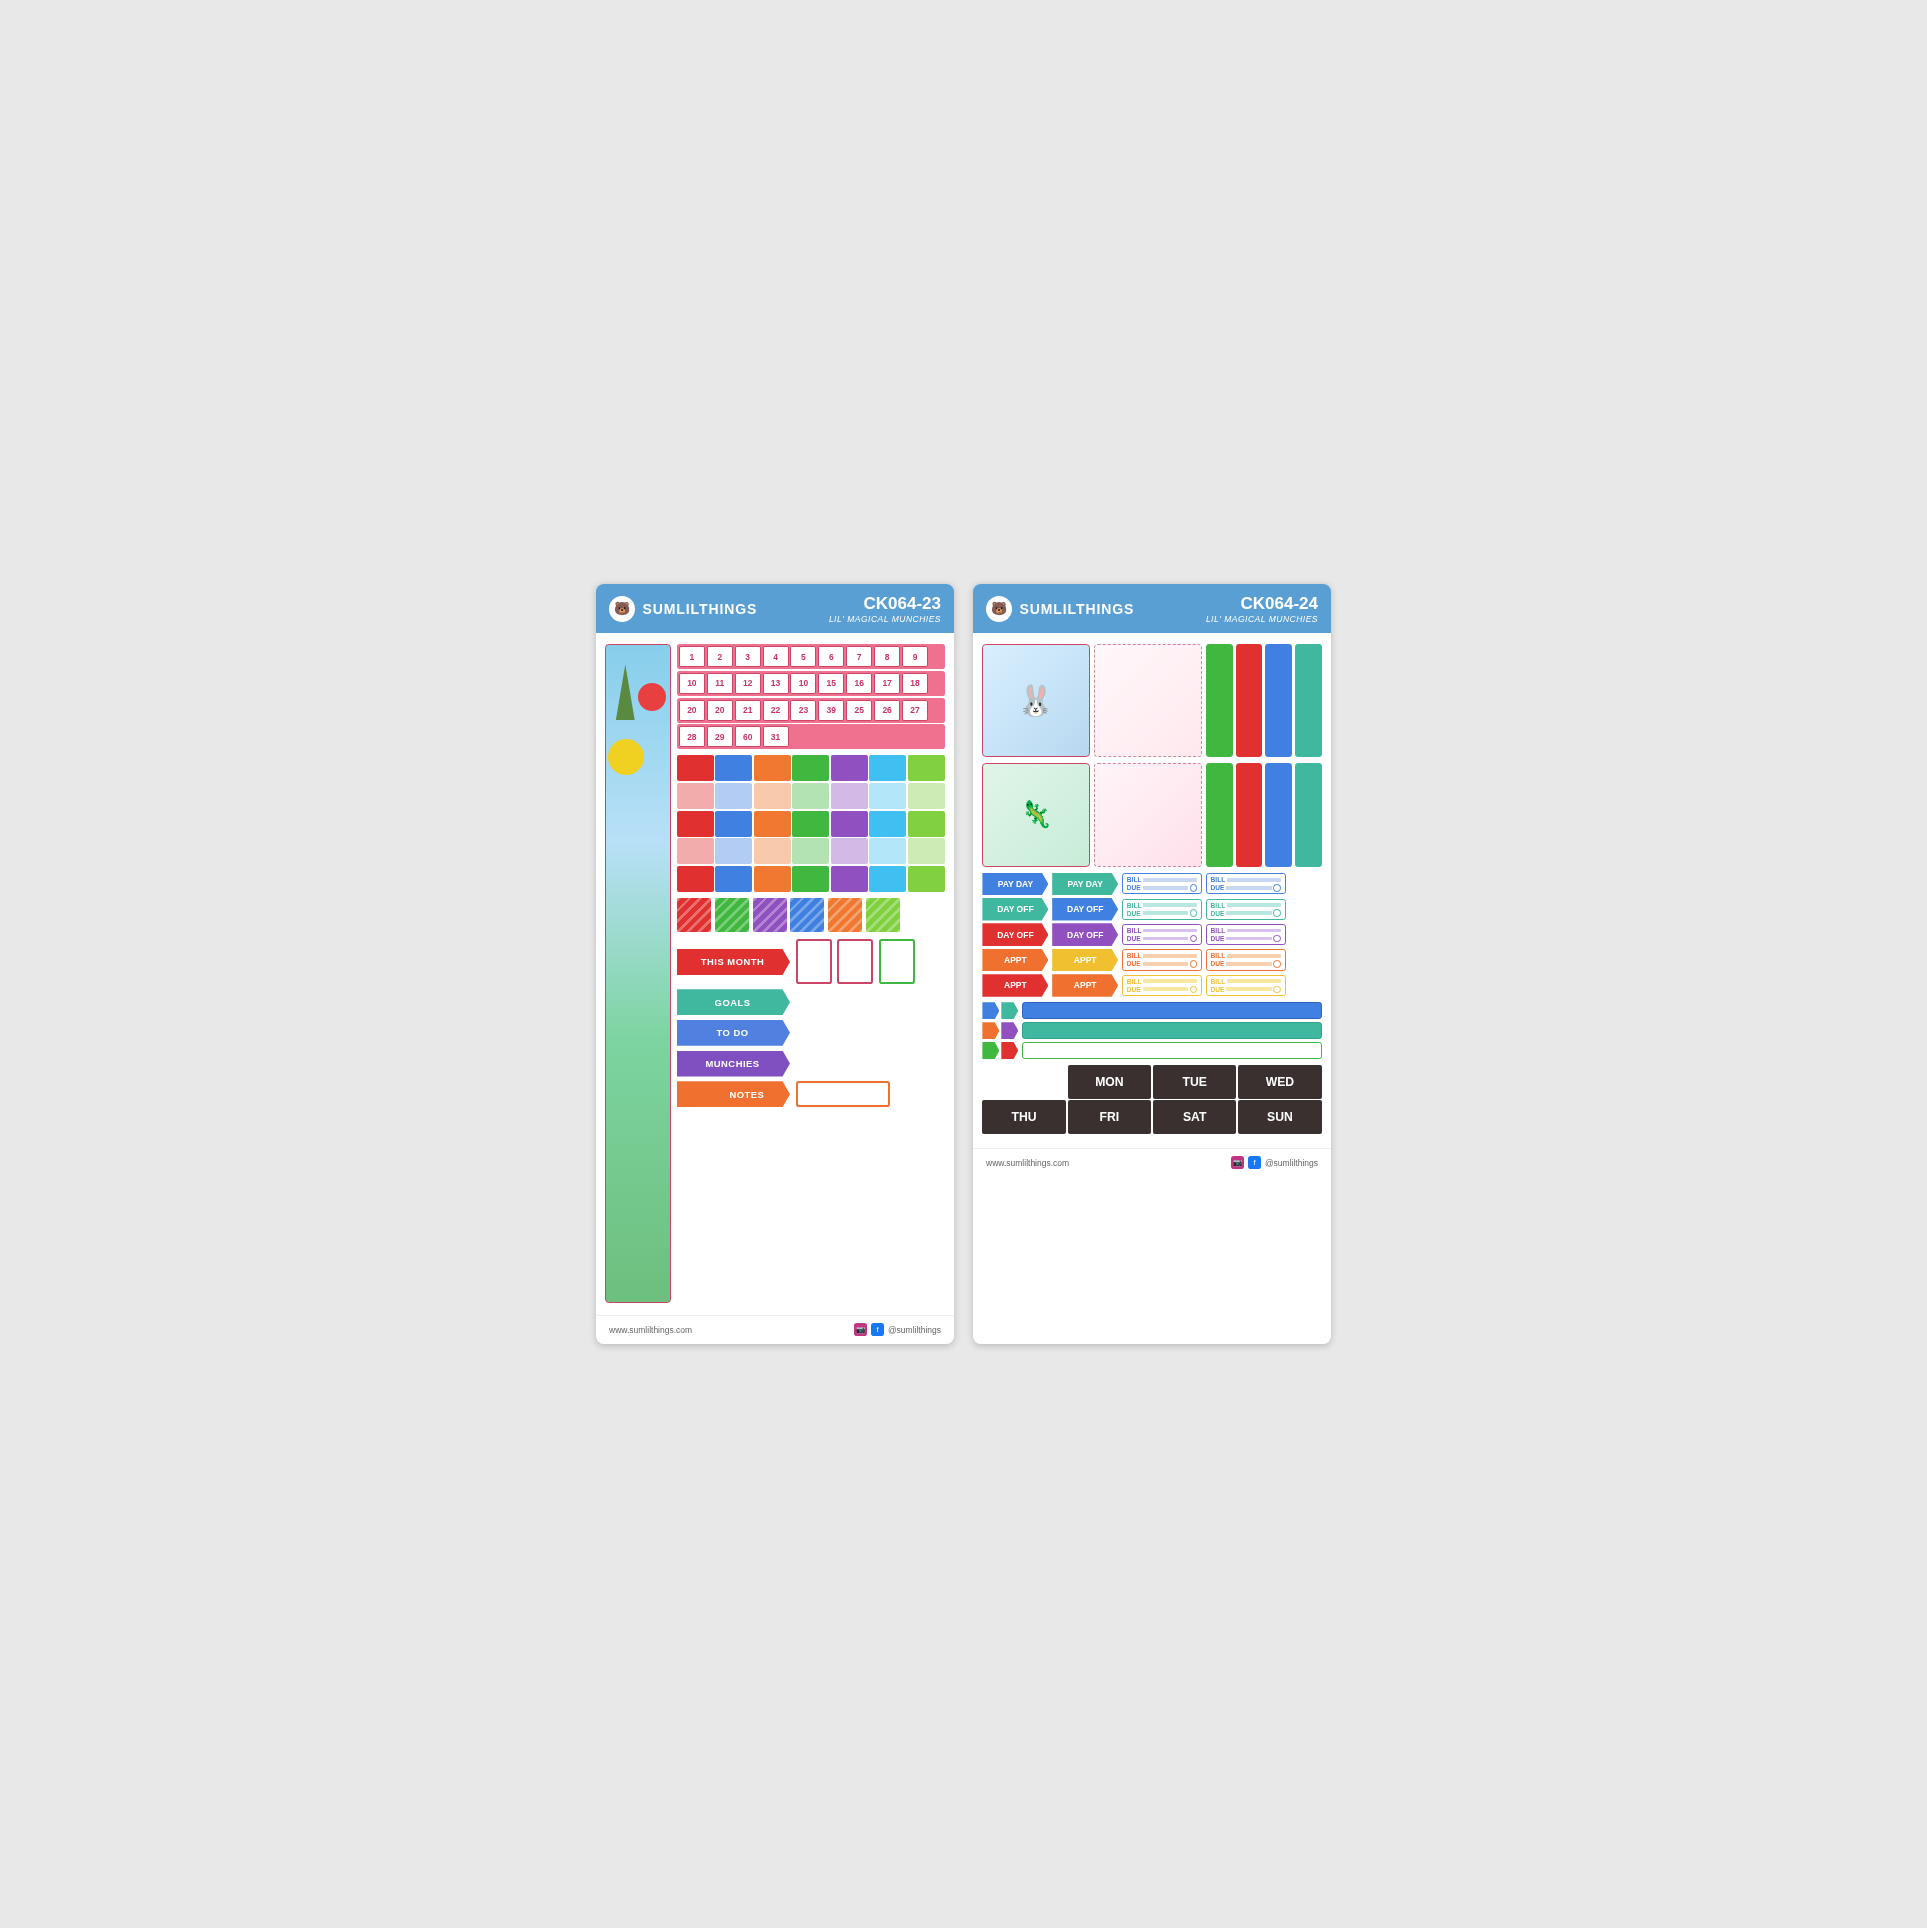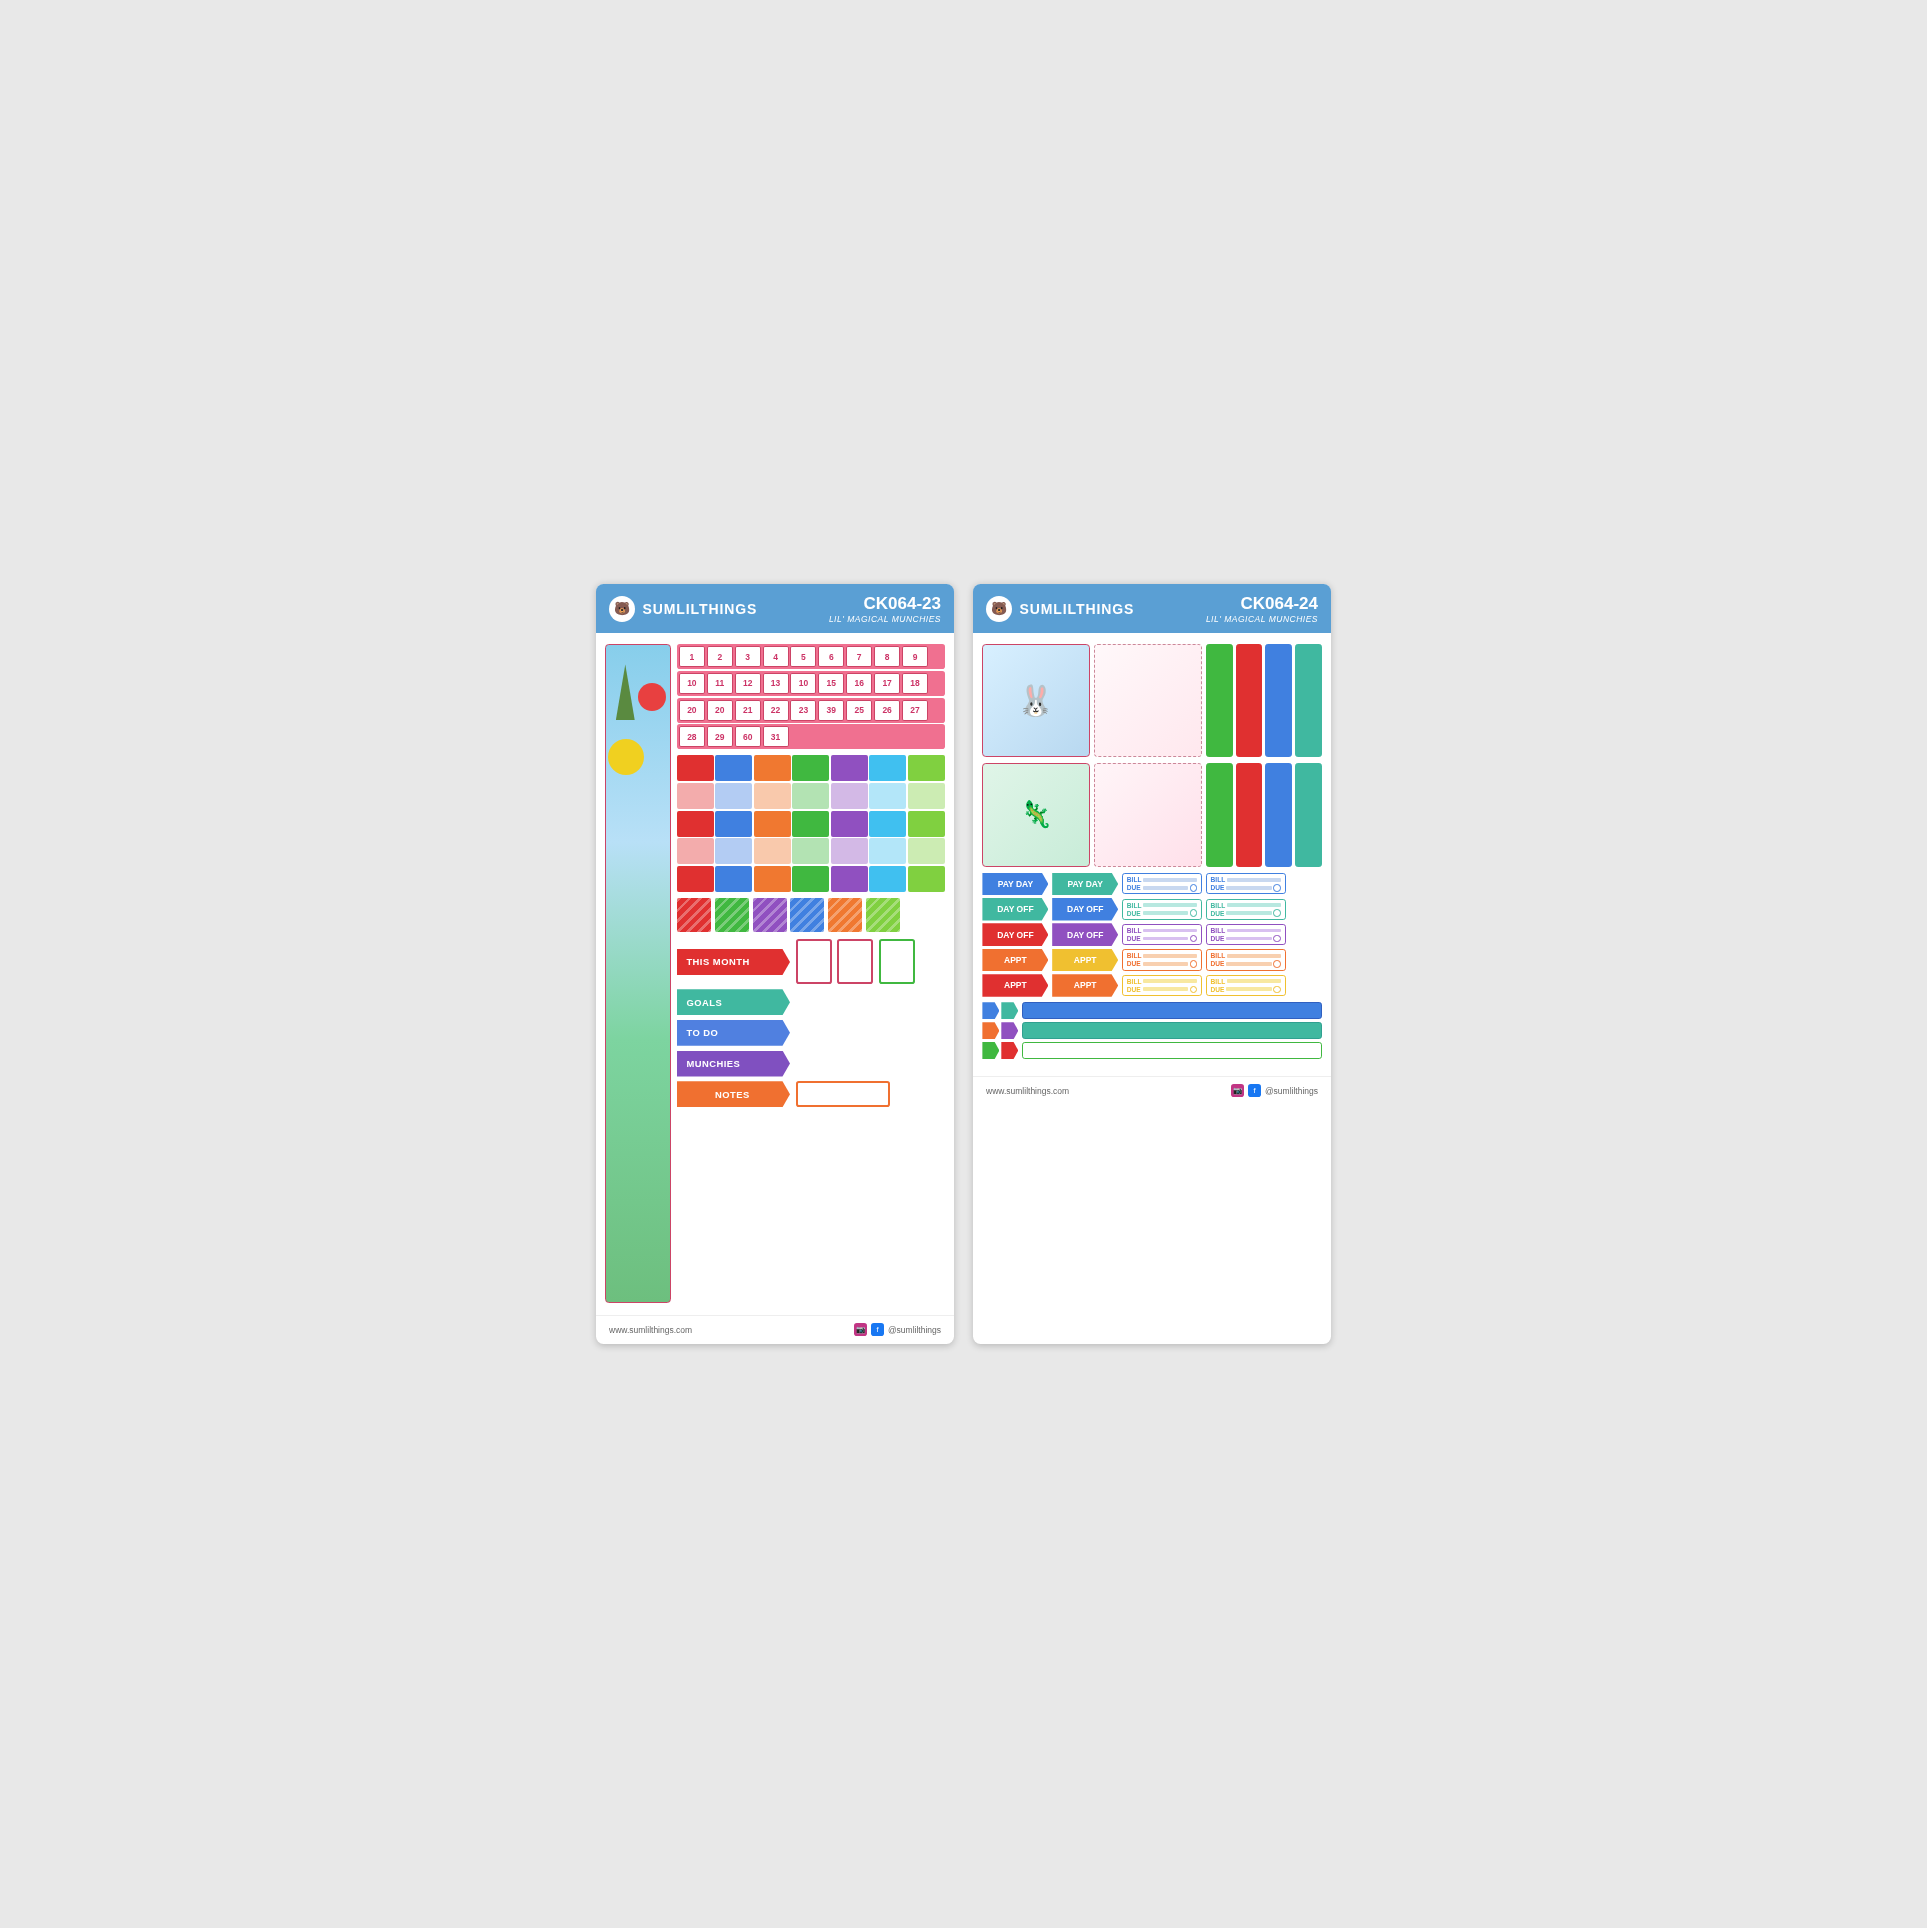--- a/index.html
+++ b/index.html
@@ -206,20 +206,21 @@
     }
     .label-row {
       display: flex;
       align-items: center;
       gap: 5.6px;
       margin-bottom: 4.7px;
     }
     .arrow-label {
       display: flex;
       align-items: center;
+      justify-content: center;
       height: 26px;
       padding: 0 11.3px 0 9.4px;
       font-weight: 900;
       font-size: 9.4px;
       color: white;
       letter-spacing: 0.5px;
       clip-path: polygon(0 0, calc(100% - 7.5px) 0, 100% 50%, calc(100% - 7.5px) 100%, 0 100%);
       min-width: 113px;
     }
     .label-this-month { background: #e03030; }
@@ -769,20 +770,50 @@
 
         <div class="tracker-row">
           <div class="mini-flags">
             <div class="mini-flag" style="background:#40b840;"></div>
             <div class="mini-flag" style="background:#e03030;"></div>
           </div>
           <div style="flex:1; height:17px; background:white; border:1.4px solid #40b840; border-radius:2.8px;"></div>
         </div>
       </div>
 
+      <div class="day-headers-section">
+
+        <div class="day-row">
+          <div style="flex:1; height:34px; background:transparent;"></div>
+          <div class="day-cell day-dark">
+            <span>MON</span>
+          </div>
+          <div class="day-cell day-dark">
+            <span>TUE</span>
+          </div>
+          <div class="day-cell day-dark">
+            <span>WED</span>
+          </div>
+        </div>
+
+        <div class="day-row">
+          <div class="day-cell day-dark">
+            <span>THU</span>
+          </div>
+          <div class="day-cell day-dark">
+            <span>FRI</span>
+          </div>
+          <div class="day-cell day-dark">
+            <span>SAT</span>
+          </div>
+          <div class="day-cell day-dark">
+            <span>SUN</span>
+          </div>
+        </div>
+      </div>
 
     </div>
     <div class="footer">
       <span class="footer-website">www.sumlilthings.com</span>
       <div class="footer-social">
         <span class="social-icon ig-icon">📷</span>
         <span class="social-icon fb-icon">f</span>
         <span>@sumlilthings</span>
       </div>
     </div>

